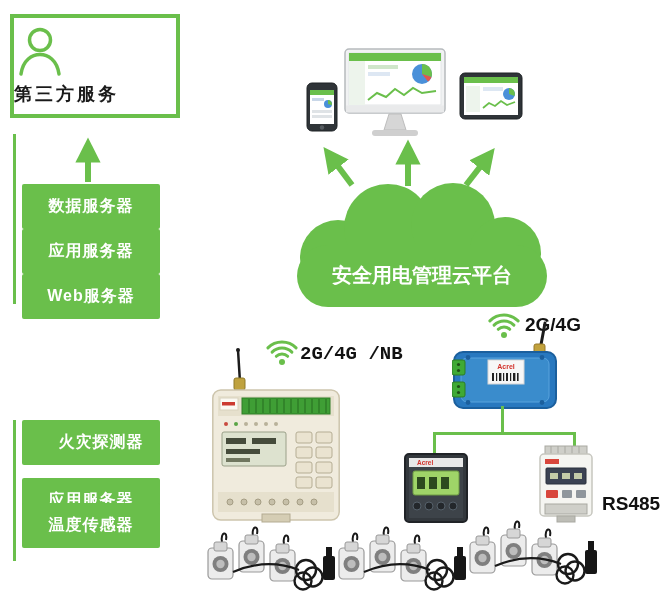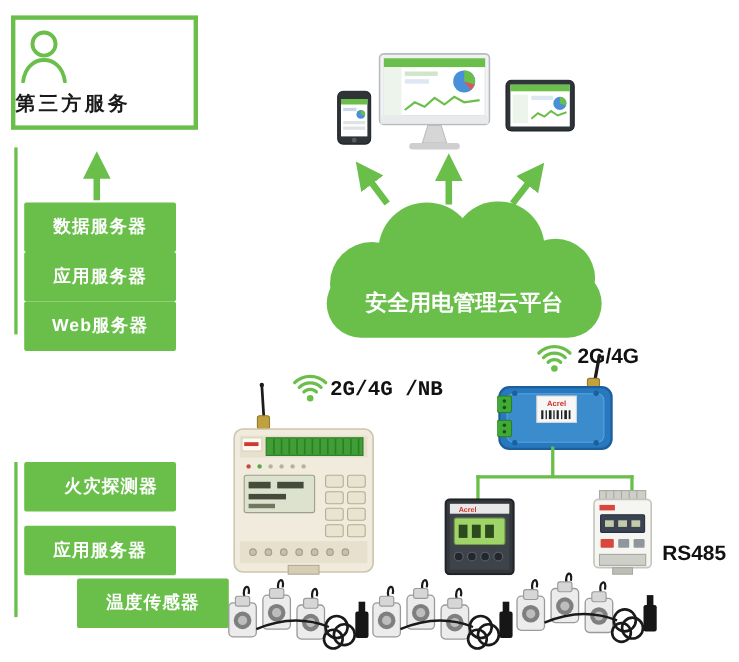--- a/index.html
+++ b/index.html
@@ -56,21 +56,21 @@
   <div class="gbtn" style="top:274px;">
       <span>Web服务器</span>
     </div>
 
   <div class="gbtn" style="top:420px;padding-left:20px;">
       <span>火灾探测器</span>
     </div>
   <div class="gbtn" style="top:478px;">
       <span>应用服务器</span>
     </div>
-  <div class="gbtn" style="top:526px;margin-left:48px;">
+  <div class="gbtn" style="top:503px;">
       <span>温度传感器</span>
     </div>
 
   <svg class="abs" style="left:283px; top:183px;" width="278" height="134">
     <circle cx="55" cy="75" r="38" fill="#6abf4b"></circle>
     <circle cx="105" cy="45" r="44" fill="#6abf4b"></circle>
     <circle cx="170" cy="42" r="42" fill="#6abf4b"></circle>
     <circle cx="222" cy="70" r="36" fill="#6abf4b"></circle>
     <rect x="14" y="62" width="250" height="62" rx="31" fill="#6abf4b"></rect>
     <text x="139" y="99" text-anchor="middle" font-size="20" font-weight="bold" fill="#ffffff">安全用电管理云平台</text>

